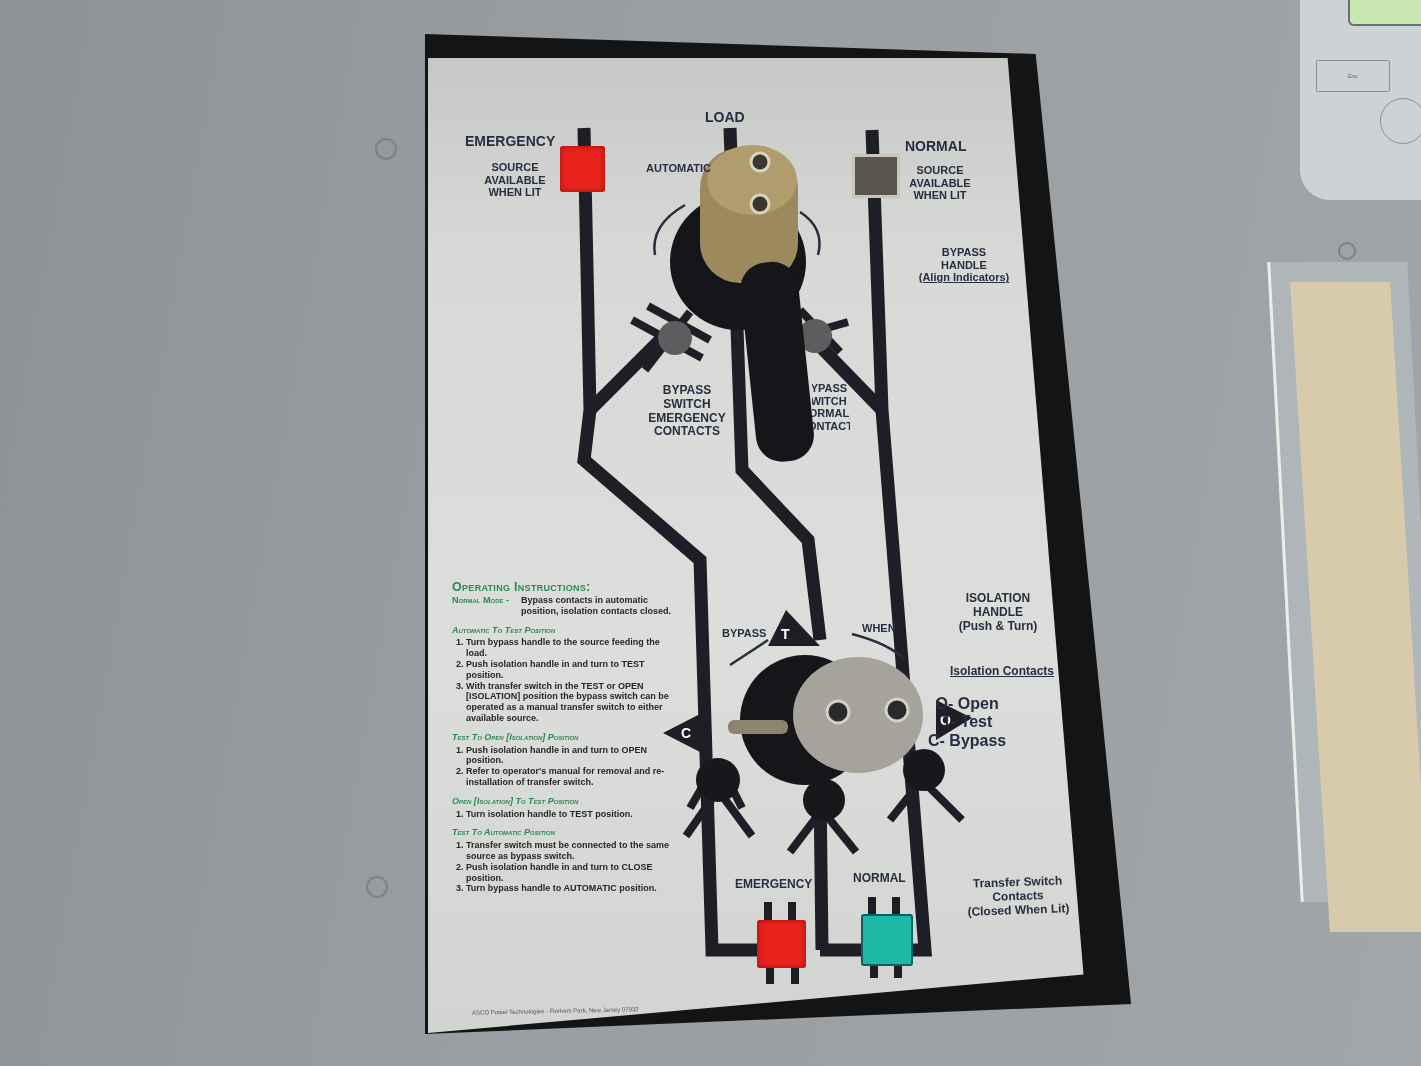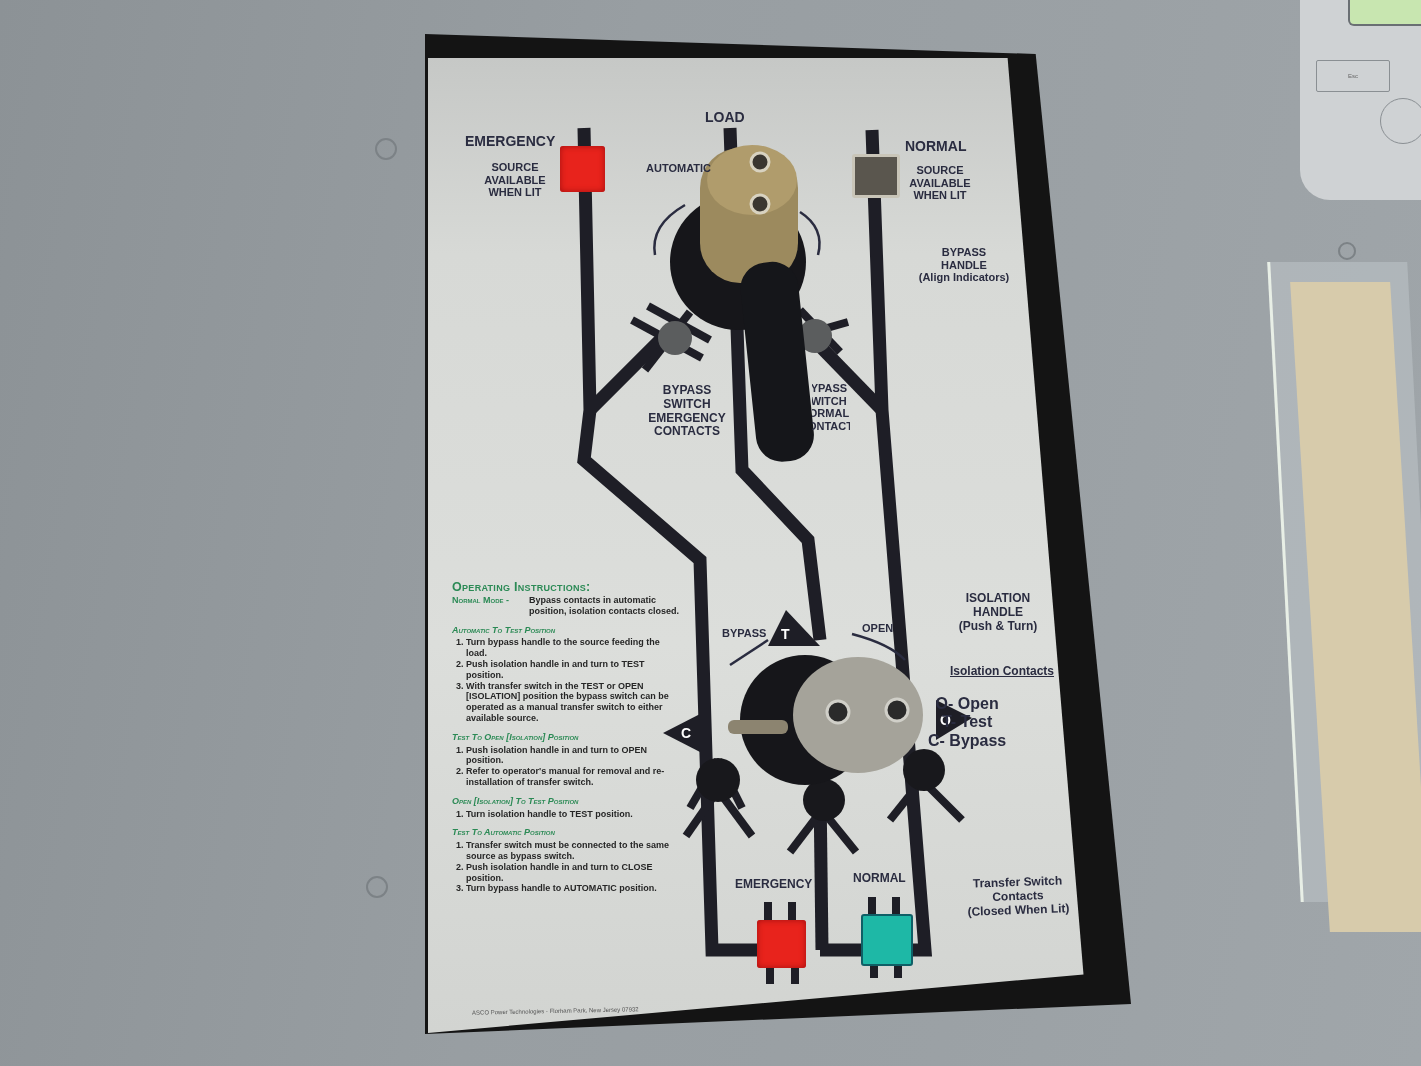--- a/index.html
+++ b/index.html
@@ -20,21 +20,21 @@
       background: linear-gradient(180deg, #c6c8c6 0%, #d7d9d6 20%, #dcdedb 60%, #d2d4d1 100%);
       clip-path: polygon(0 0, 84% 0, 95% 94%, 0 100%);
     }
     .diagram { left:428px; top:58px; width:690px; height:975px; }
     .lbl { position:absolute; color:#2a2c40; font-weight:bold; text-align:center; line-height:1.15; white-space:nowrap; }
     .lbl-lg { font-size:14px; }
     .lbl-sm { font-size:11px; }
     .instr { position:absolute; left:452px; top:580px; width:230px; font-size:9px; color:#262626; line-height:1.2; }
     .instr .h1 { color:#2b8a55; font-size:12.5px; font-weight:bold; font-variant:small-caps; letter-spacing:0.3px; }
     .instr .h2 { color:#2b8a55; font-size:9px; font-weight:bold; font-variant:small-caps; margin-top:8px;font-style:italic; }
-    .instr .nm { display:flex; gap:20px; font-weight:bold; }
+    .instr .nm { display:flex; gap:12px; font-weight:bold; }
     .instr .nm .k { color:#2b8a55; font-variant:small-caps; white-space:nowrap; }
     .instr ol { margin:2px 0 0 0; padding-left:14px; font-weight:bold; }
     .instr li { margin:0; }
     .lamp { position:absolute; border-radius:3px; }
     .foot { position:absolute; left:472px; top:1008px; font-size:6px; color:#555; transform:rotate(-1.2deg); white-space:nowrap; }
     .display-panel {
       left:1300px; top:0px; width:121px; height:200px;
       background:#cfd2d4; border-radius:0 0 0 30px;
     }
     .display-screen { left:1348px; top:0; width:73px; height:24px; background:#c8e6b0; border:2px solid #6a6f73; border-top:none; border-radius:0 0 0 6px; }
@@ -150,39 +150,39 @@
 <div class="lbl lbl-lg" style="left:905px;top:138px;">NORMAL</div>
 <div class="lbl lbl-sm" style="left:905px;top:164px;width:70px;">
   <div>SOURCE</div>
     <div>AVAILABLE</div>
     <div>WHEN LIT</div>
 </div>
 <div class="lbl lbl-sm" style="left:646px;top:162px;">AUTOMATIC</div>
 <div class="lbl lbl-sm" style="left:914px;top:246px;width:100px;">
   <div>BYPASS</div>
     <div>HANDLE</div>
-    <div style="font-weight:bold;">(Align Indicators)</div>
+    <div style="font-weight:bold;text-decoration:underline;">(Align Indicators)</div>
 </div>
 <div class="lbl" style="left:646px;top:384px;width:82px;font-size:12px;">
   <div>BYPASS</div>
     <div>SWITCH</div>
     <div>EMERGENCY</div>
     <div>CONTACTS</div>
 </div>
 <div class="lbl" style="left:800px;top:382px;width:50px;font-size:11px;clip-path:inset(0 0 0 12px);">
   <div>BYPASS</div>
     <div>SWITCH</div>
     <div>NORMAL</div>
     <div>CONTACTS</div>
 </div>
 
 <div class="abs" style="left:700px;top:145px;width:110px;height:320px;"></div>
 
 <div class="lbl lbl-sm" style="left:722px;top:627px;">BYPASS</div>
-<div class="lbl lbl-sm" style="left:862px;top:622px;">OPEN</div>
+<div class="lbl lbl-sm" style="left:862px;top:622px;">WHEN</div>
 <div class="lbl" style="left:781px;top:626px;color:#fff;font-size:14px;">T</div>
 <div class="lbl" style="left:681px;top:725px;color:#fff;font-size:14px;">C</div>
 <div class="lbl" style="left:940px;top:712px;color:#fff;font-size:14px;">O</div>
 <div class="abs" style="left:728px;top:650px;width:200px;height:130px;"></div>
 
 <div class="lbl" style="left:956px;top:592px;width:84px;font-size:12px;">
   <div>ISOLATION</div>
     <div>HANDLE</div>
     <div>(Push &amp; Turn)</div>
 </div>

